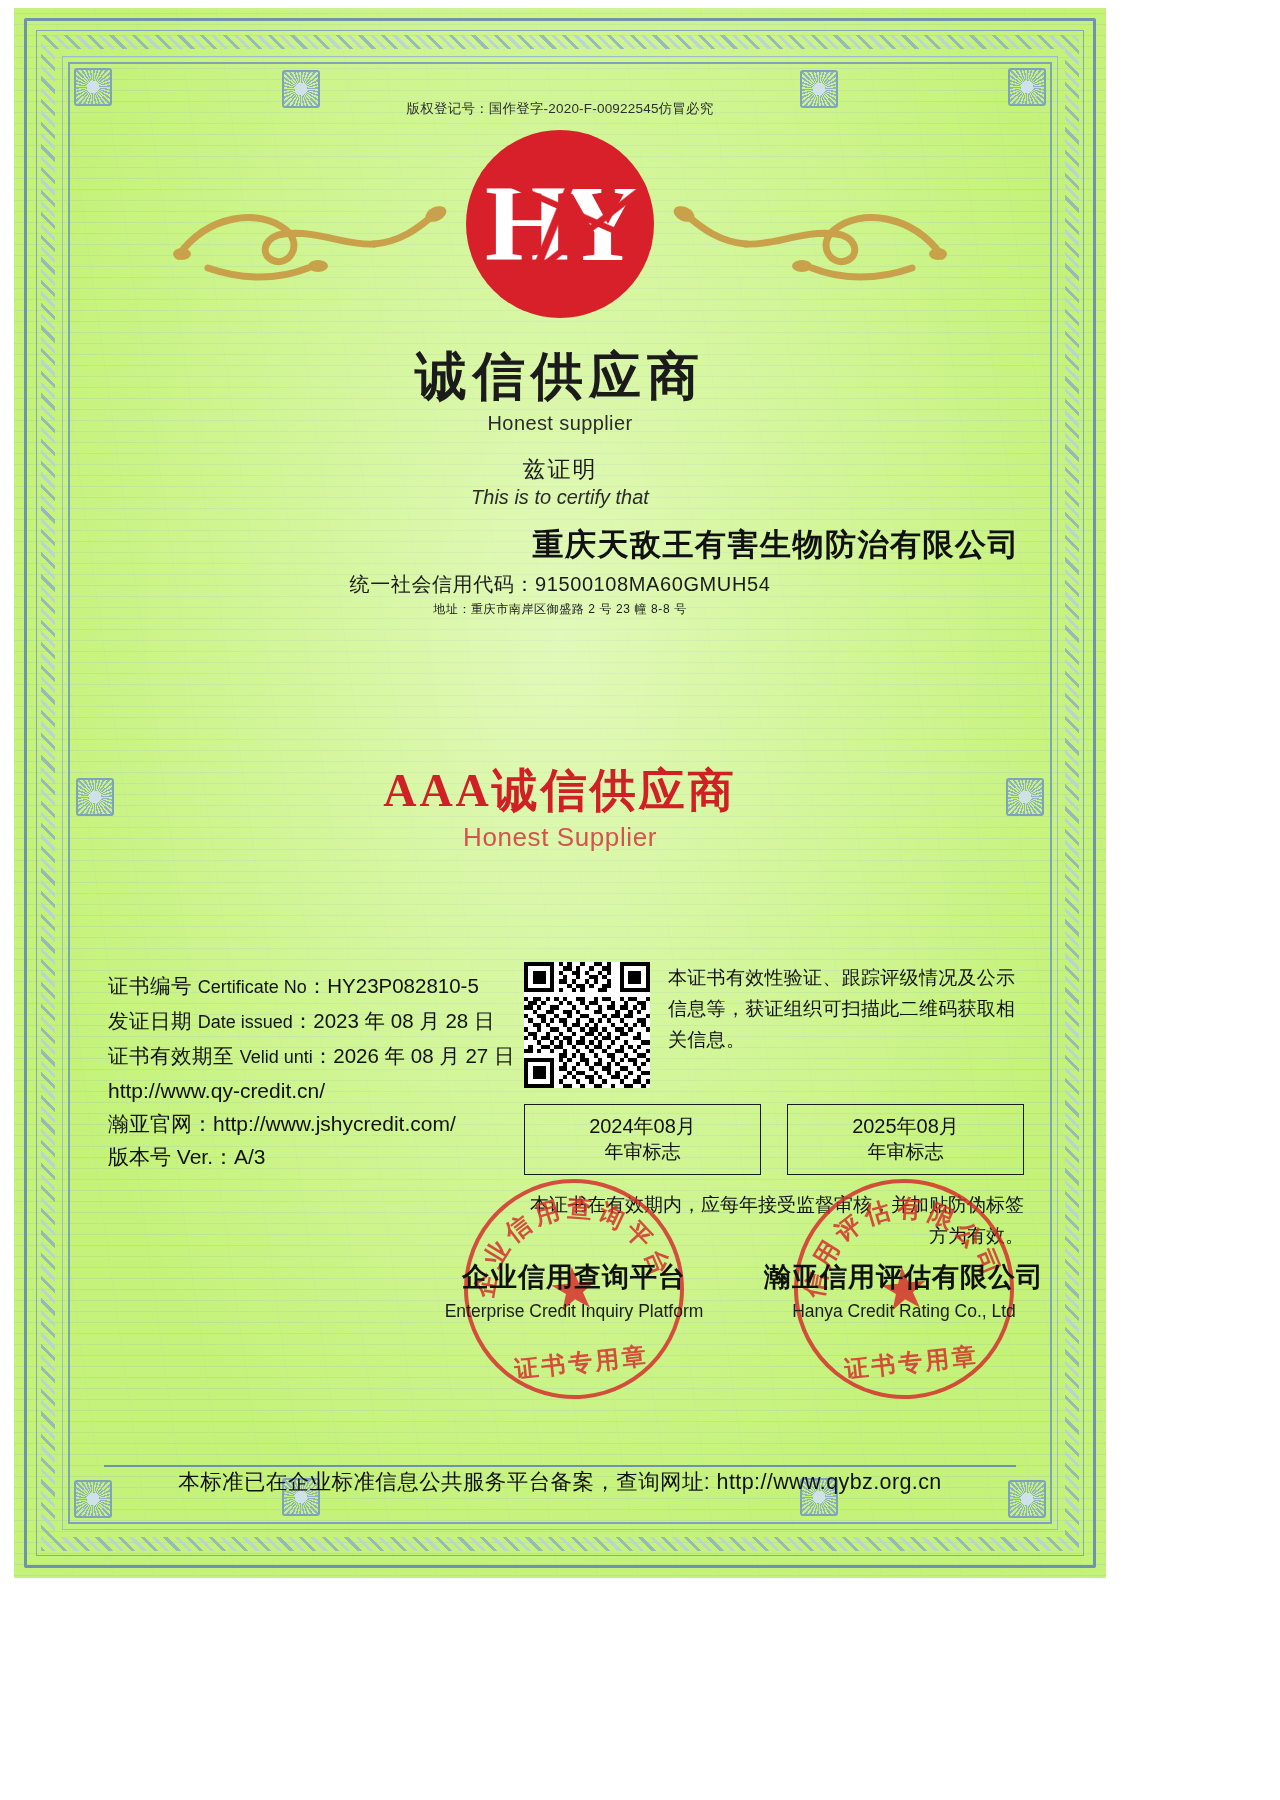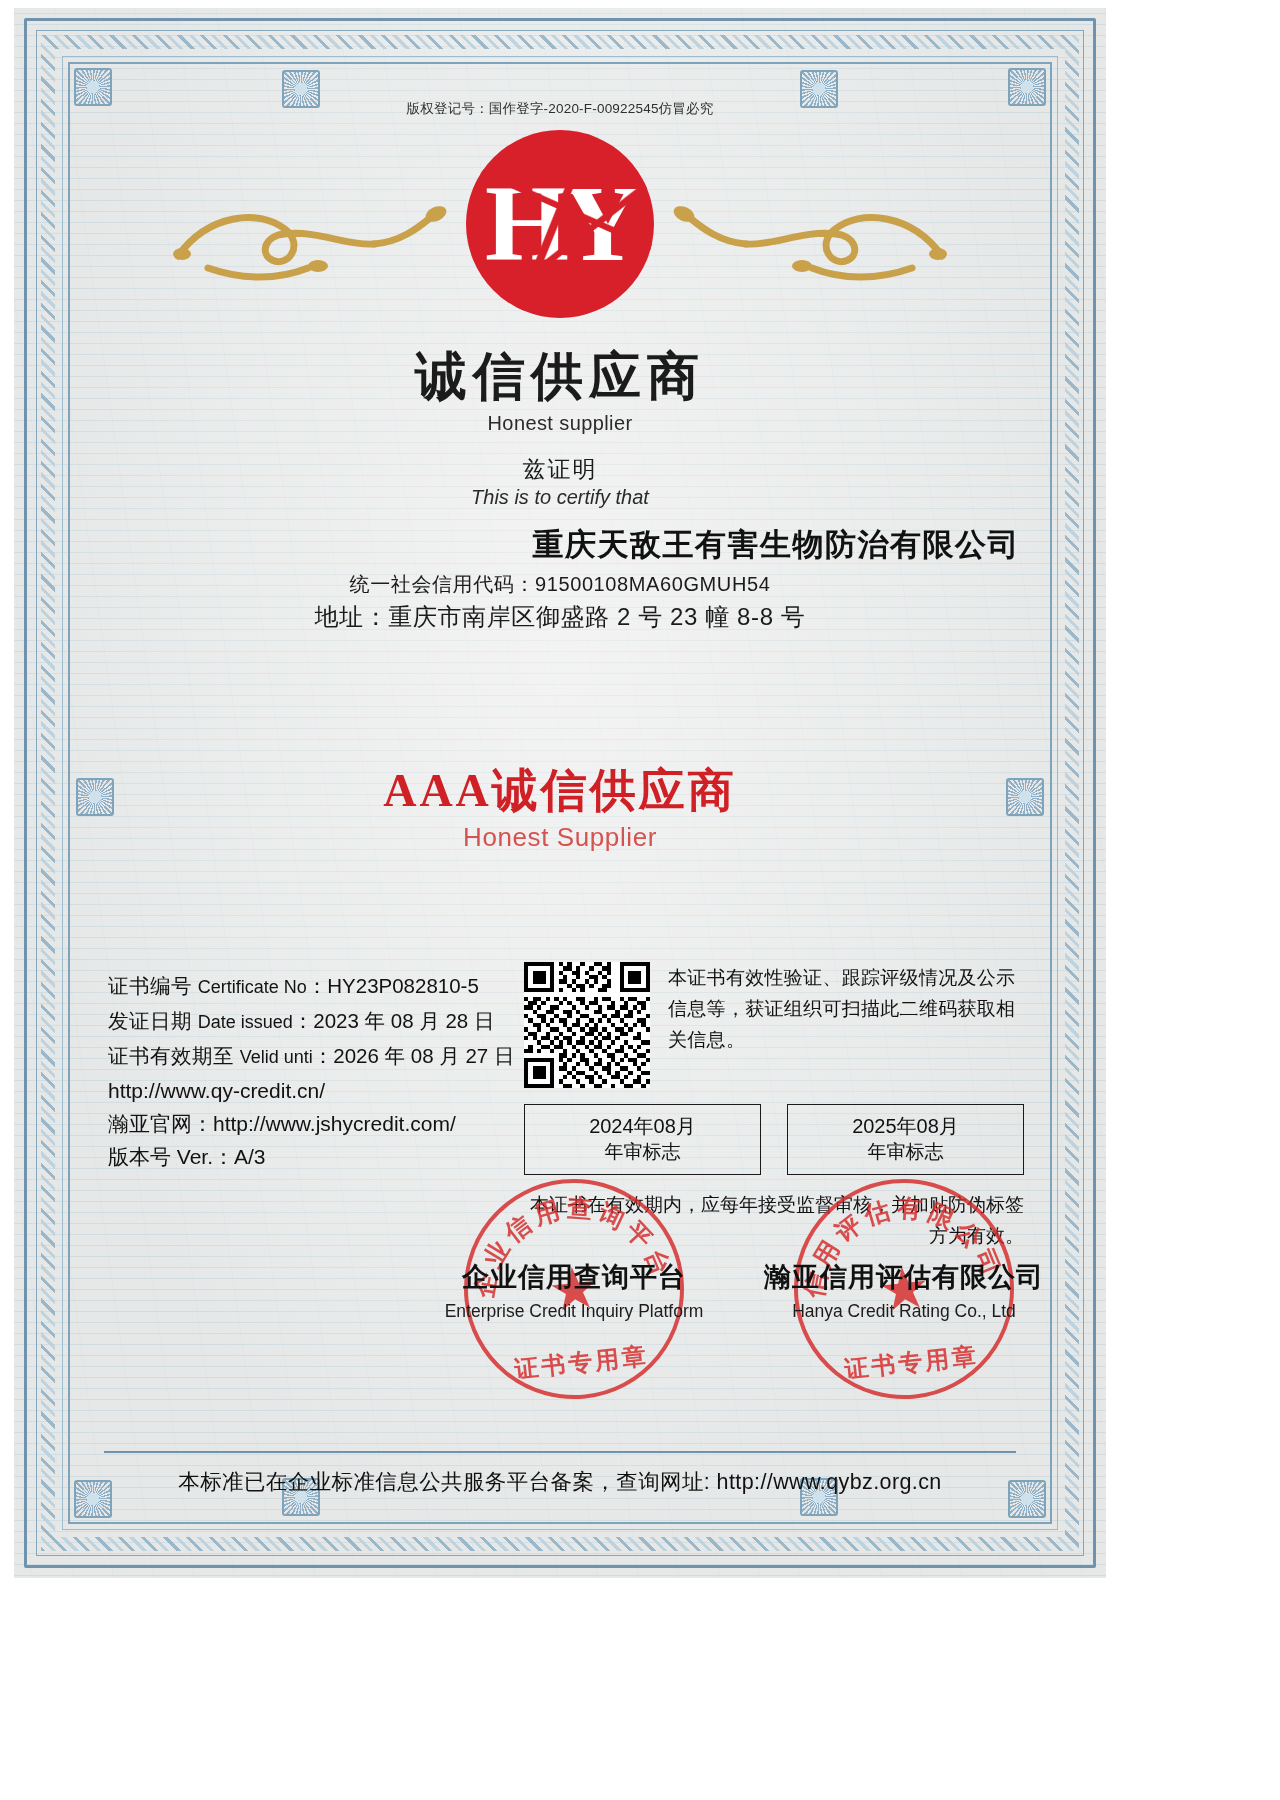--- a/index.html
+++ b/index.html
@@ -15,21 +15,21 @@
     overflow: hidden;
   }
 
   
   #certificate {
     position: absolute;
     left: 14px;
     top: 8px;
     width: 1092px;
     height: 1570px;
-    background: #e5e5e5;
+    background: #bef264;
     overflow: hidden;
   }
 
   
   .wave-bg {
     position: absolute;
     inset: 0;
     background:
       repeating-linear-gradient(
         to bottom,
@@ -235,21 +235,21 @@
     top: 497px; left: 0; right: 0;
     text-align: center;
     font-size: 20px;
     color: #1b1b1b;
     letter-spacing: .6px;
   }
   .company-addr {
     position: absolute;
     top: 527px; left: 0; right: 0;
     text-align: center;
-    font-size: 24px;
+    font-size: 12px;
     color: #1b1b1b;
     letter-spacing: .6px;
   }
 
   .award-cn {
     position: absolute;
     top: 686px; left: 0; right: 0;
     text-align: center;
     font-family: "Liberation Serif", serif;
     font-size: 46px;
@@ -401,21 +401,20 @@
   
   .bottom-note {
     position: absolute;
     left: 20px; right: 20px;
     bottom: 16px;
     text-align: center;
     font-size: 21.5px;
     color: #111;
     letter-spacing: .4px;
     border-top: 2px solid #6f93ad;
-    padding-top: 14px;
   }
 </style>
 </head>
 <body>
 
 <div id="certificate">
 
   <div class="wave-bg"></div>
   <div class="wave-bg2"></div>
   <div class="paper-tint"></div>

